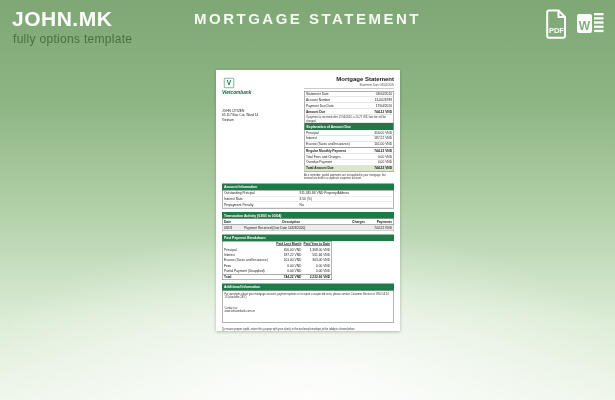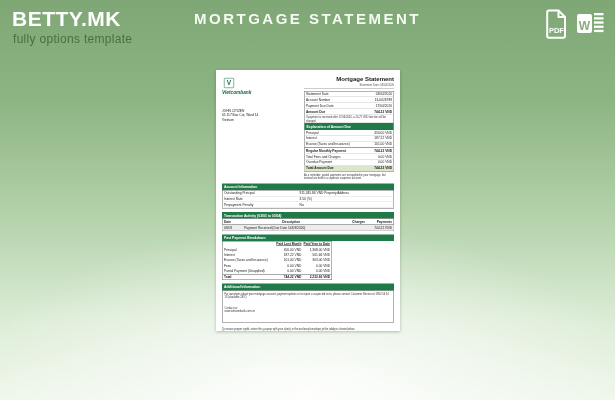--- a/index.html
+++ b/index.html
@@ -81,21 +81,21 @@
   .ai-box { min-height:64px; padding:3px 4px; }
   .ai-box .gap { height:14px; }
 
   .instr { margin-top:9px; }
 </style>
 </head>
 <body>
 
 <div class="canvas">
 
-  <div class="brand">BETTY.MK</div>
+  <div class="brand">JOHN.MK</div>
   <div class="tagline">fully options template</div>
   <div class="page-title">MORTGAGE STATEMENT</div>
 
   <div class="dl-icons">
     <svg width="27" height="31" viewBox="0 0 27 31">
       <path d="M6 2.5 h9.5 l6.5 6.5 v19 a1.8 1.8 0 0 1 -1.8 1.8 H6 a1.8 1.8 0 0 1 -1.8 -1.8 V4.3 A1.8 1.8 0 0 1 6 2.5 z" fill="none" stroke="#ffffff" stroke-width="2"></path>
       <path d="M15.5 2.5 v6.5 h6.5" fill="none" stroke="#ffffff" stroke-width="2"></path>
       <text x="13.4" y="25" text-anchor="middle" font-size="7.5" font-weight="bold" fill="#ffffff">PDF</text>
     </svg>
     <svg width="30" height="31" viewBox="0 0 30 31">

